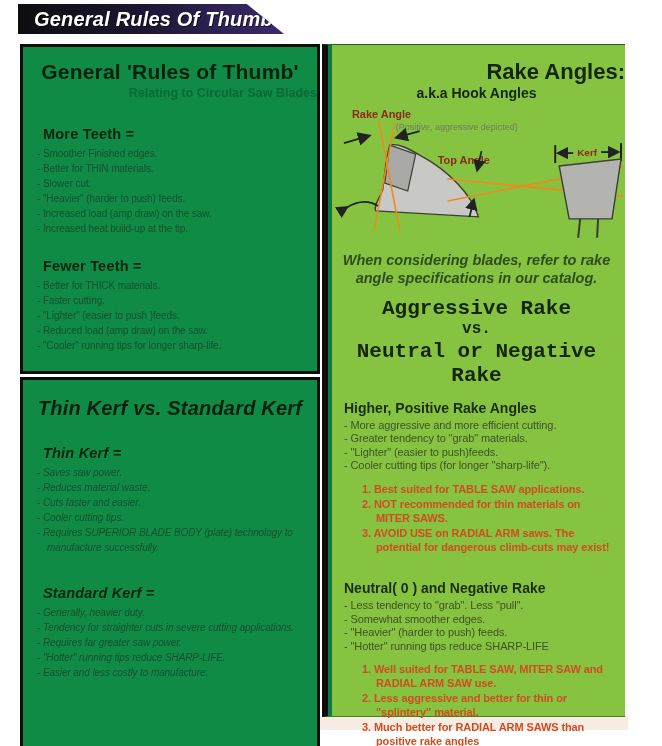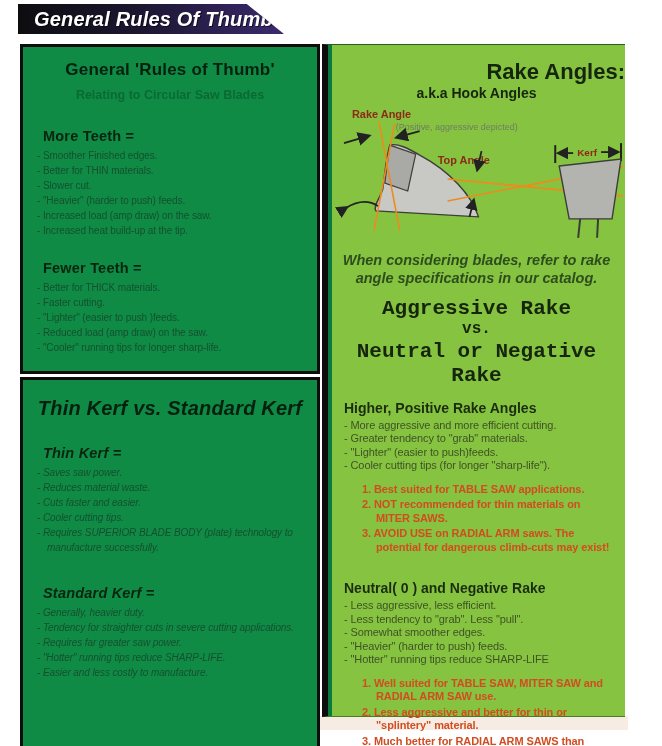--- a/index.html
+++ b/index.html
@@ -30,24 +30,24 @@
   .left-top{top:44px;height:330px;}
   .left-bottom{top:377px;height:396px;font-style:italic;}
   .right{
     left:322px;top:44px;width:303px;height:673px;background:#86c340;
     border-left:6px solid #0d0d0d;box-shadow:inset 4px 0 0 #0b7a3e;
     border-top:1px solid #2a5c1e;border-bottom:1px solid #4a7a2a;
   }
 
   
   .panel-title{
-    margin:14px 4px 0;text-align:center;font-size:17px;font-weight:bold;color:#06200f;
+    margin:14px 4px 0;text-align:center;font-size:21px;font-weight:bold;color:#06200f;
     letter-spacing:.2px;line-height:1.05;
   }
-  .panel-subtitle{text-align:center;font-size:12.5px;color:#0b6a34;margin-top:9px;font-weight:bold;}
+  .panel-subtitle{text-align:right;font-size:12.5px;color:#0b6a34;margin-top:3px;font-weight:bold;}
   .kerf-title{margin-top:18px;font-size:20px;}
   .sec{margin:26px 4px 0 14px;}
   .sec.tight{margin-top:22px;}
   .sec-head{margin:0 0 4px 6px;font-size:14.5px;font-weight:bold;color:#09240f;letter-spacing:.2px;}
   ul.items{list-style:none;margin:0;padding:0 2px 0 0;}
   .left ul.items li{
     font-size:10px;line-height:15px;color:#14502e;
     padding-left:10px;text-indent:-10px;letter-spacing:-.1px;
   }
 
@@ -199,21 +199,20 @@
       <ul class="warnings">
           <li>1. Best suited for TABLE SAW applications.</li>
           <li>2. NOT recommended for thin materials on MITER SAWS.</li>
           <li>3. AVOID USE on RADIAL ARM saws. The potential for dangerous climb-cuts may exist!</li>
         </ul>
     </div>
 
     <div class="r-sec neutral-sec">
       <h3 class="r-sec-head">Neutral( 0 ) and Negative Rake</h3>
       <ul class="items">
-          <li>- Less aggressive, less efficient.</li>
           <li>- Less tendency to "grab". Less "pull".</li>
           <li>- Somewhat smoother edges.</li>
           <li>- "Heavier" (harder to push) feeds.</li>
           <li>- "Hotter" running tips reduce SHARP-LIFE</li>
         </ul>
       <ul class="warnings">
           <li>1. Well suited for TABLE SAW, MITER SAW and RADIAL ARM SAW use.</li>
           <li>2. Less aggressive and better for thin or "splintery" material.</li>
           <li>3. Much better for RADIAL ARM SAWS than positive rake angles</li>
         </ul>

